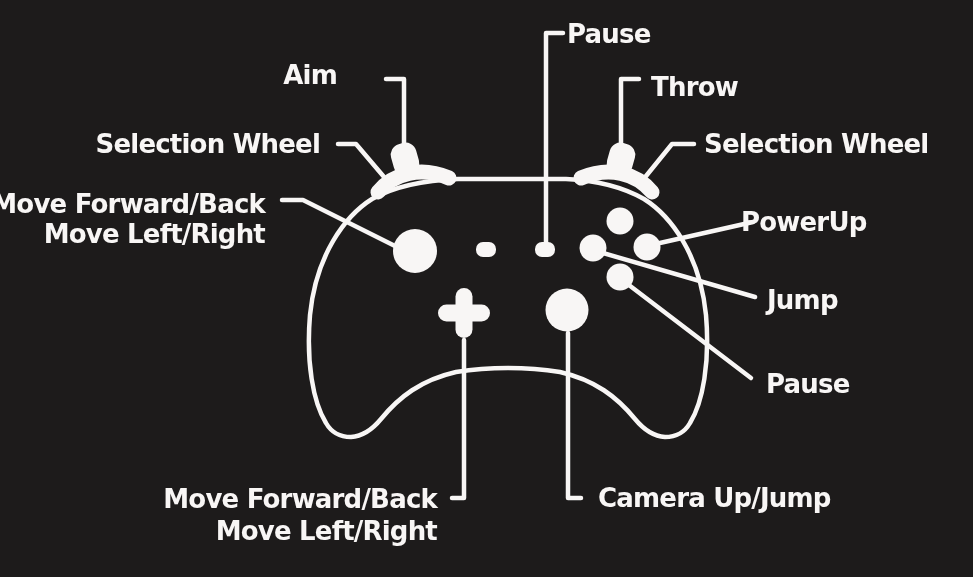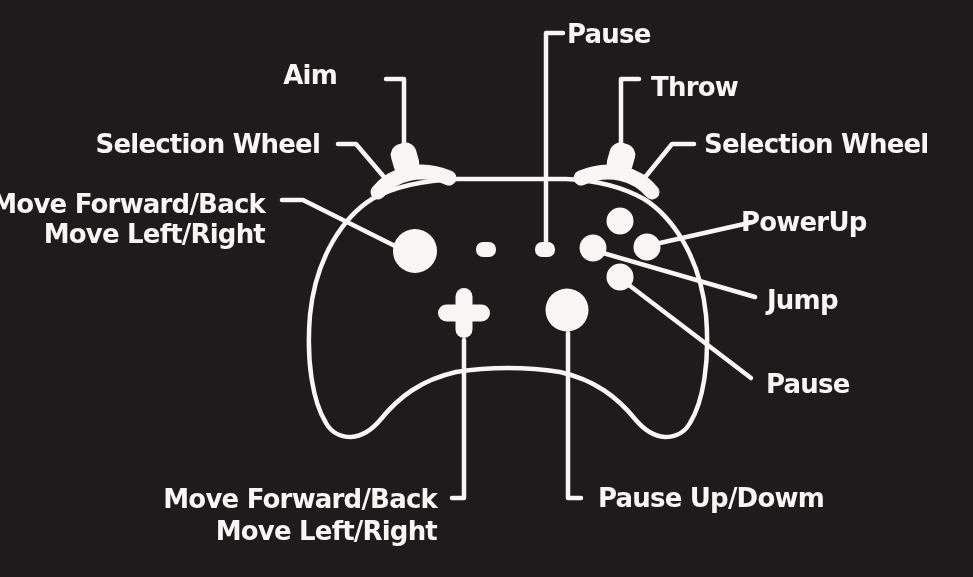--- a/index.html
+++ b/index.html
@@ -115,16 +115,16 @@
   <div class="lbl" style="left:767px; top:285px;">Jump</div>
 
   <div class="lbl" style="left:766px; top:369px;">Pause</div>
 
   <div class="lbl right-align" style="right:536px; top:483px; line-height:32px;">
     <span class="line">Move Forward/Back</span>
     <span class="line">Move Left/Right</span>
   </div>
 
   <div class="lbl" style="left:598px; top:482px; line-height:32px;">
-    <span class="line">Pause Up/Dowm</span>
+    <span class="line">Camera Up/Jump</span>
   </div>
 
 </div>
 
 </body></html>

